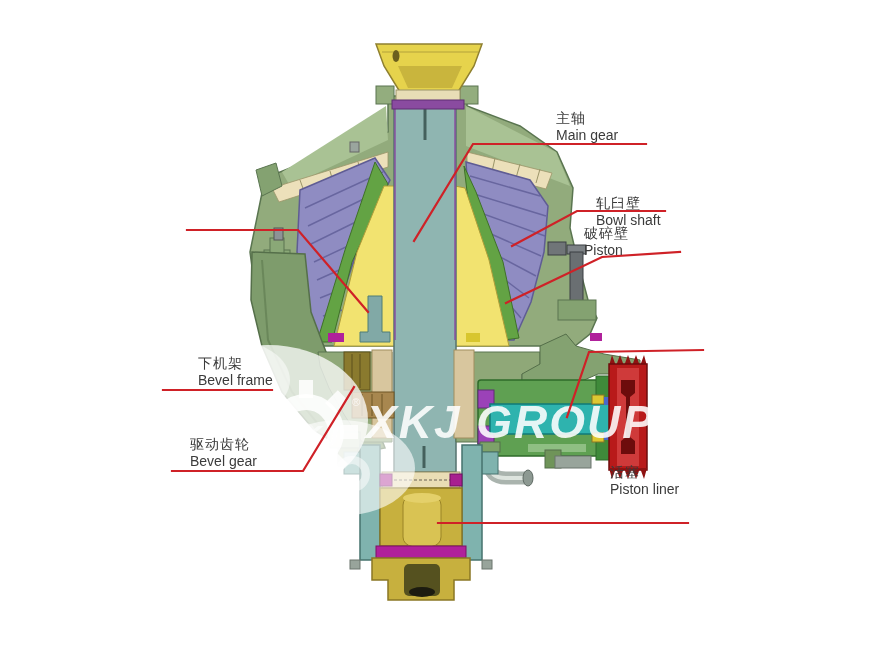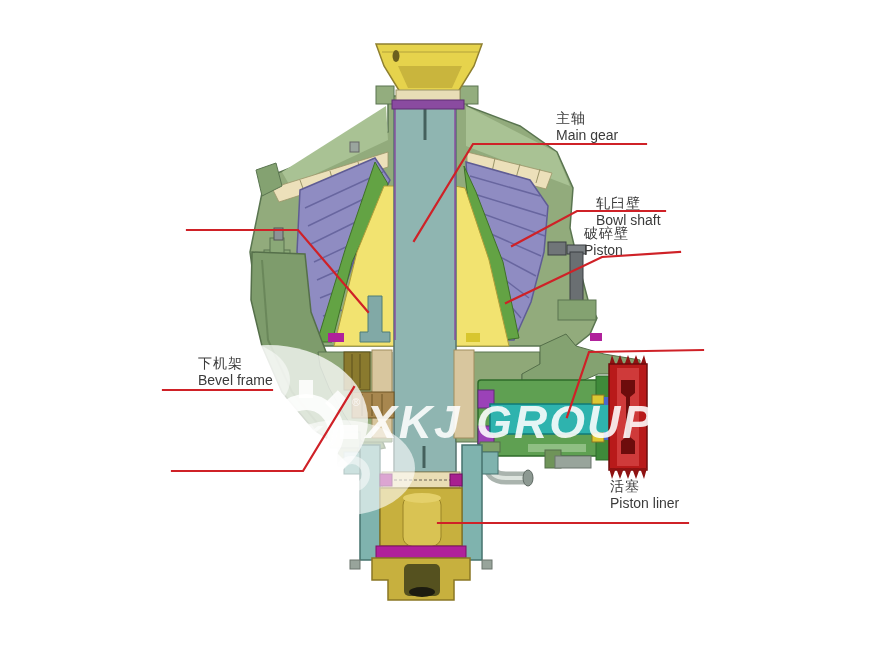--- a/index.html
+++ b/index.html
@@ -215,22 +215,26 @@
     <div class="en">Main gear</div>
   </div>
   <div class="label" style="left:596px;top:179px;margin-top:16px;">
     <div class="zh">轧臼壁</div>
     <div class="en">Bowl shaft</div>
   </div>
   <div class="label" style="left:584px;top:225px;">
     <div class="zh">破碎壁</div>
     <div class="en">Piston</div>
   </div>
-  <div class="label" style="left:610px;top:478px;">
+  <div class="label" style="left:610px;top:464px;">
     <div class="zh">活塞</div>
     <div class="en">Piston liner</div>
   </div>
   <div class="label" style="left:182px;top:355px;margin-left:16px;">
     <div class="zh">下机架</div>
     <div class="en">Bevel frame</div>
   </div>
+  <div class="label" style="left:190px;top:436px;">
+    <div class="zh">驱动齿轮</div>
+    <div class="en">Bevel gear</div>
+  </div>
 
 </div>
 
 </body></html>

